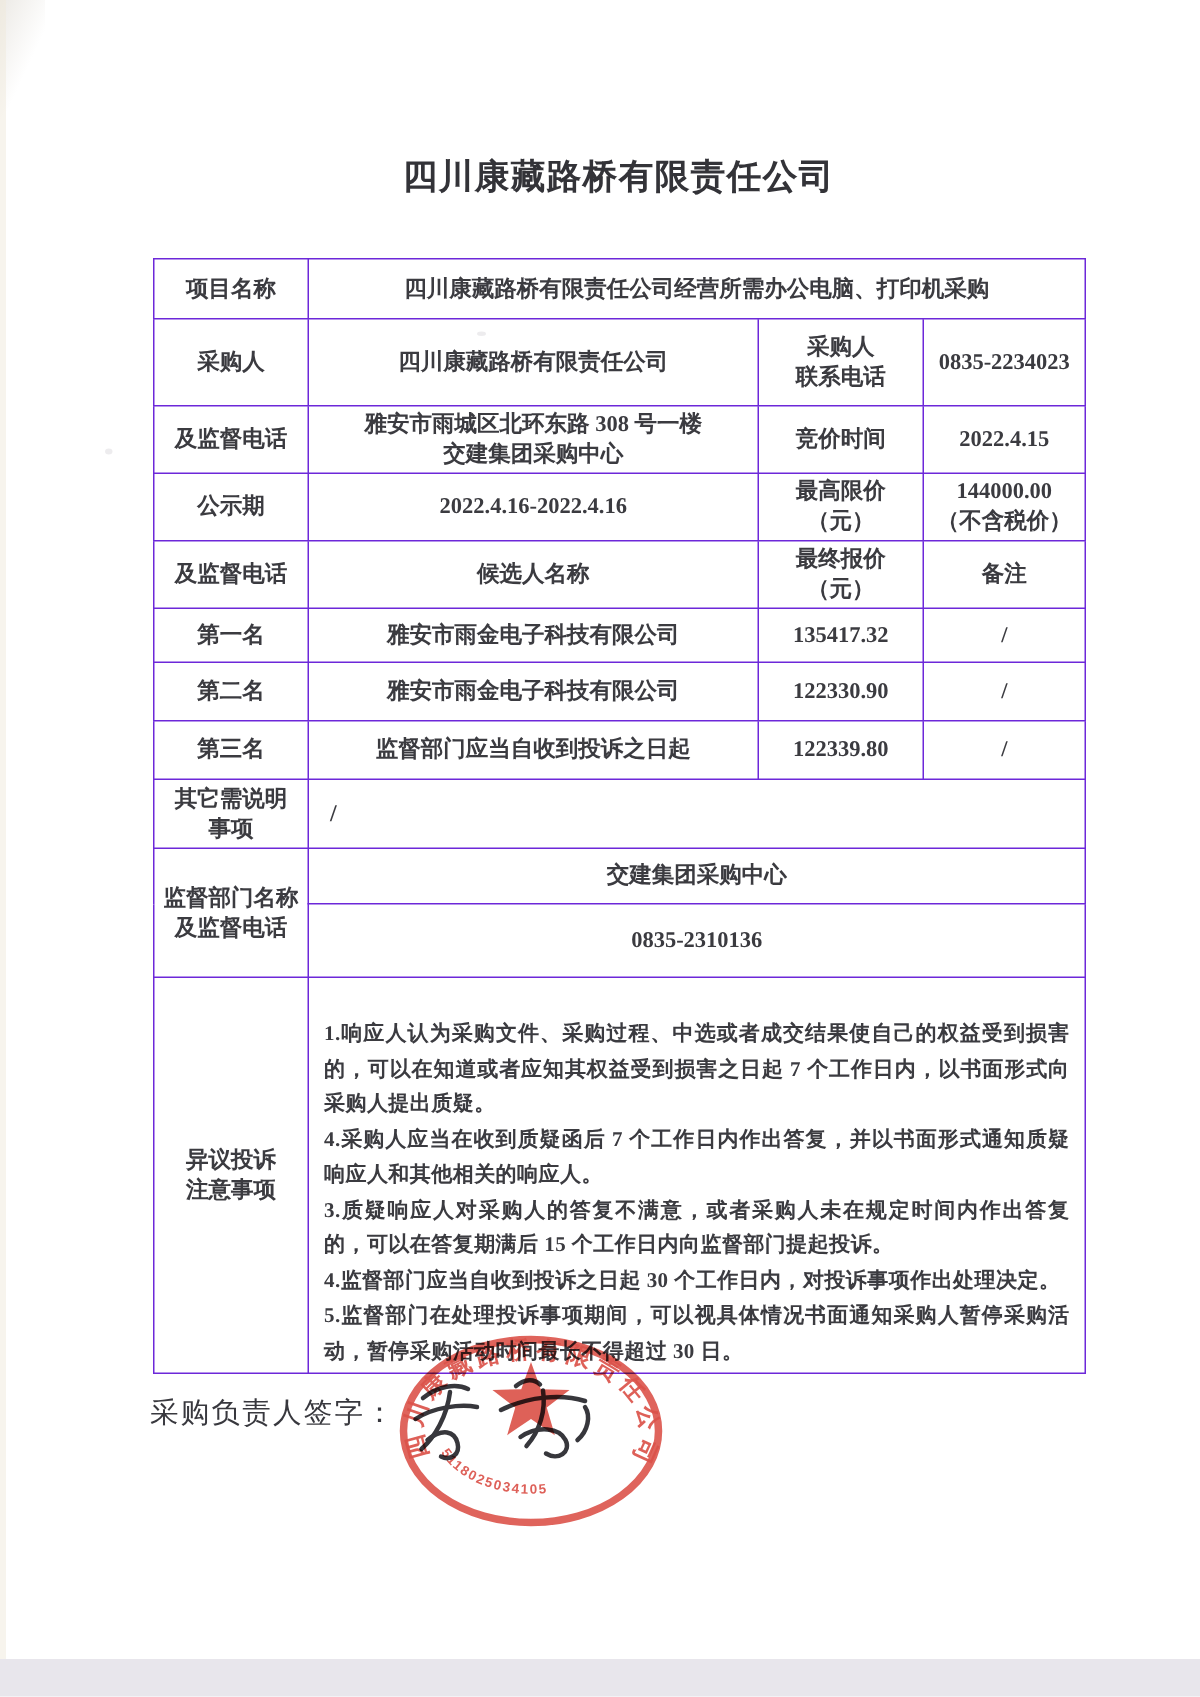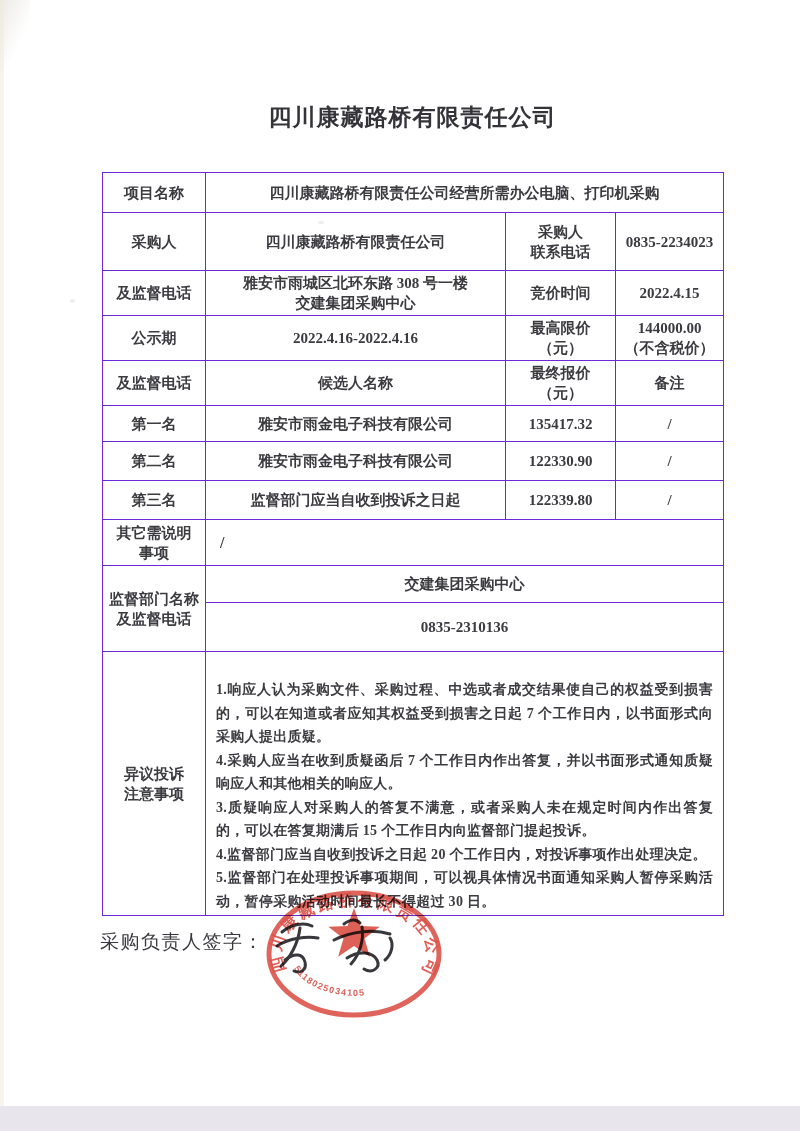--- a/index.html
+++ b/index.html
@@ -153,21 +153,21 @@
     <tr class="r10b">
       <td colspan="3">0835-2310136</td>
     </tr>
     <tr class="r11">
       <td class="pre">异议投诉
 注意事项</td>
       <td colspan="3" class="notice-cell">
         <div class="notice-item">1.响应人认为采购文件、采购过程、中选或者成交结果使自己的权益受到损害的，可以在知道或者应知其权益受到损害之日起 7 个工作日内，以书面形式向采购人提出质疑。</div>
         <div class="notice-item">4.采购人应当在收到质疑函后 7 个工作日内作出答复，并以书面形式通知质疑响应人和其他相关的响应人。</div>
         <div class="notice-item">3.质疑响应人对采购人的答复不满意，或者采购人未在规定时间内作出答复的，可以在答复期满后 15 个工作日内向监督部门提起投诉。</div>
-        <div class="notice-item">4.监督部门应当自收到投诉之日起 20 个工作日内，对投诉事项作出处理决定。</div>
+        <div class="notice-item">4.监督部门应当自收到投诉之日起 30 个工作日内，对投诉事项作出处理决定。</div>
         <div class="notice-item">5.监督部门在处理投诉事项期间，可以视具体情况书面通知采购人暂停采购活动，暂停采购活动时间最长不得超过 30 日。</div>
       </td>
     </tr>
   </tbody>
     </table>
 
   <div class="sign-label">采购负责人签字：</div>
 
   <svg class="seal" viewBox="0 0 180 134">
     <defs>

